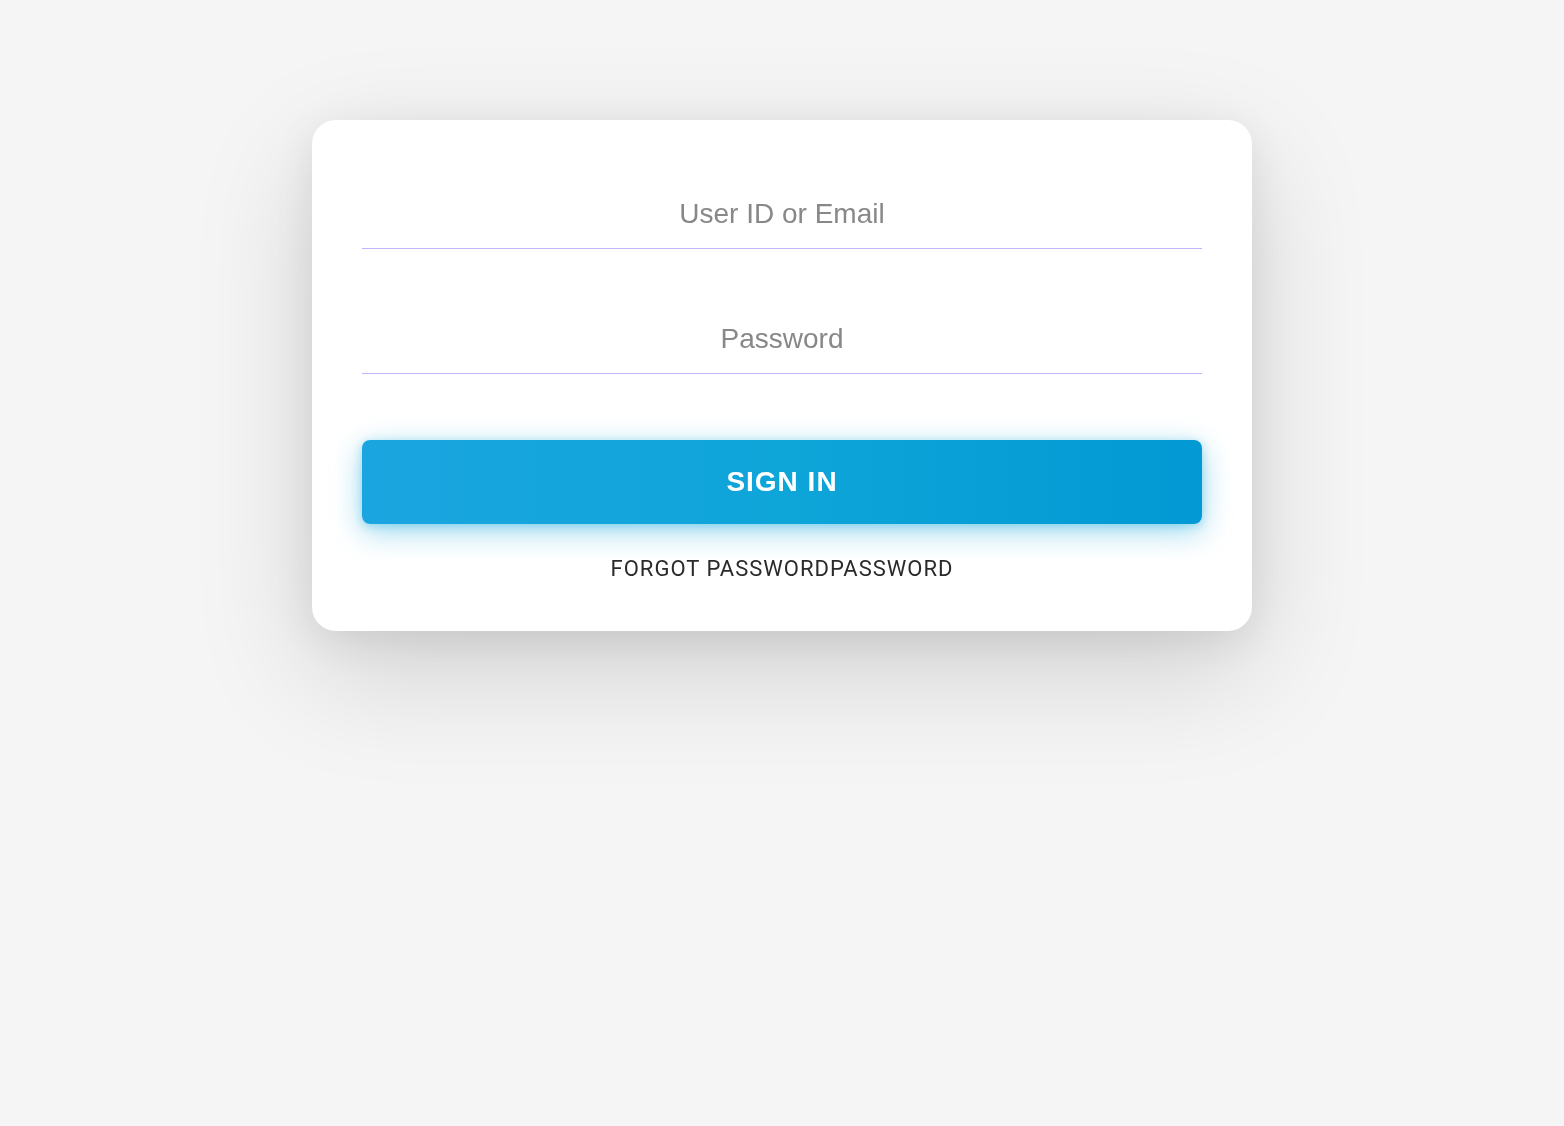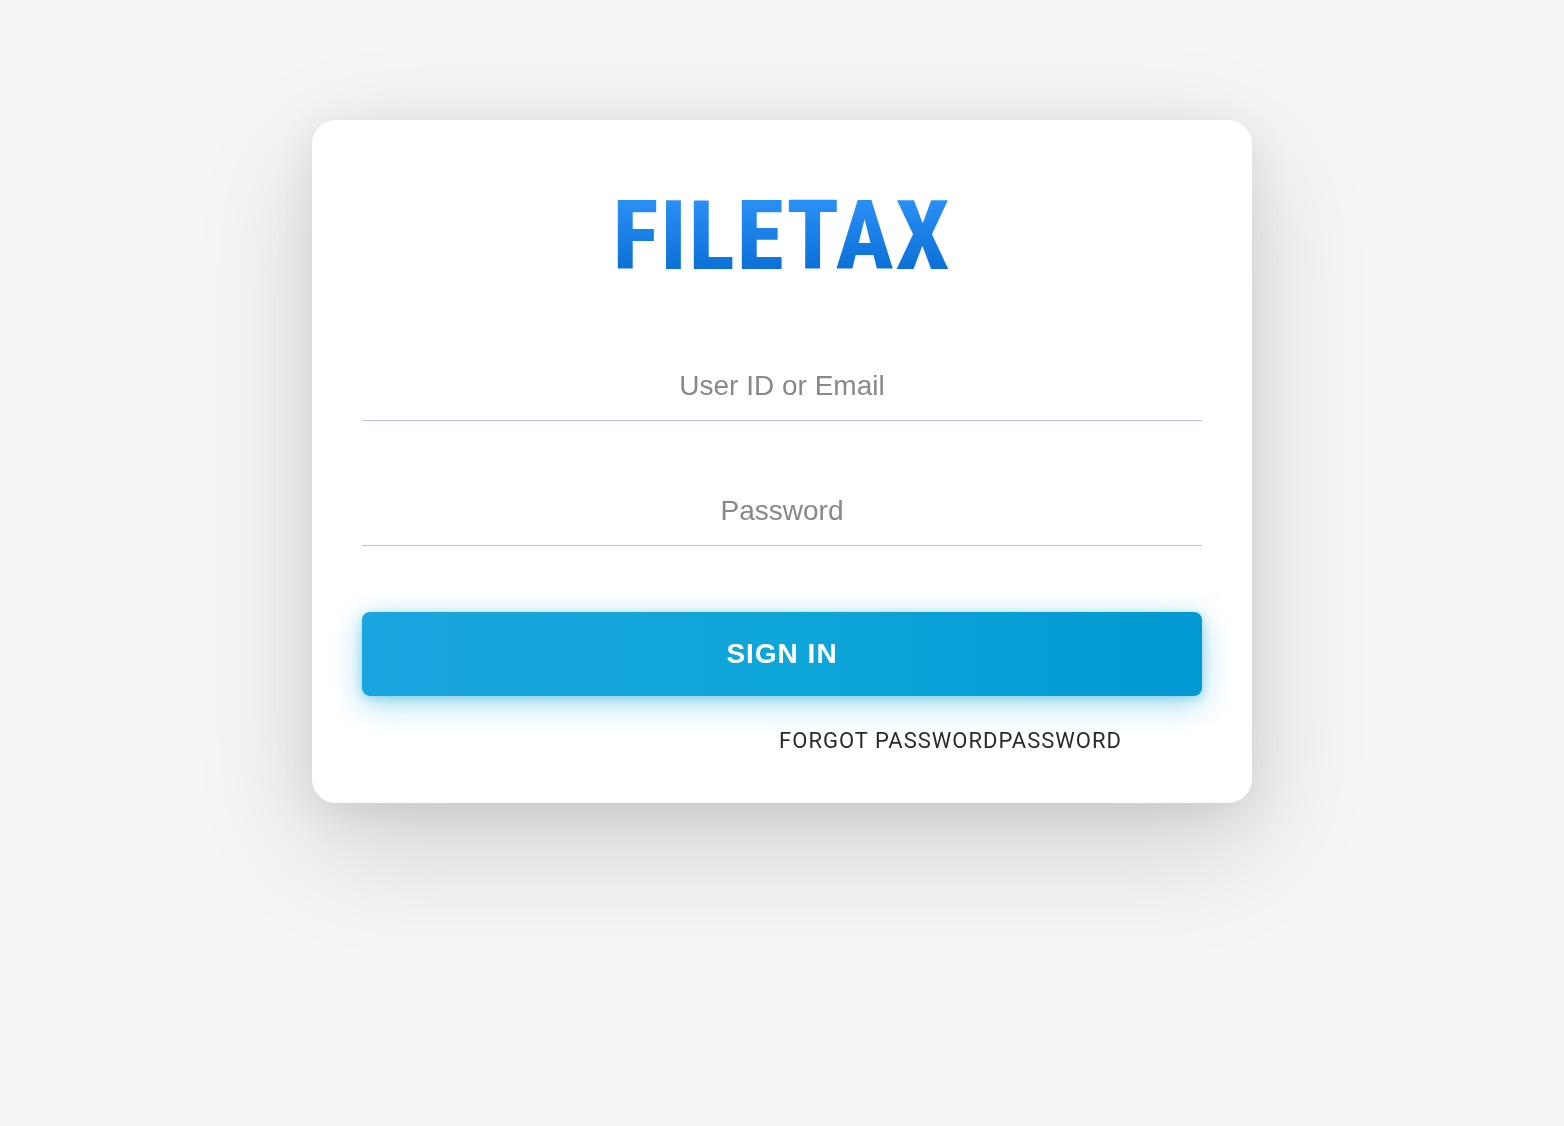--- a/index.html
+++ b/index.html
@@ -73,41 +73,38 @@
       font-weight: 700;
       letter-spacing: 1px;
       cursor: pointer;
       box-shadow: 0 8px 30px rgba(14, 165, 217, 0.4), 0 2px 10px rgba(14, 165, 217, 0.3);
       margin-bottom: 32px;
       margin-top: 10px;
     }
     
     .footer-links {
       display: flex;
-      justify-content: flex-end;
+      justify-content: center;
       padding: 0 80px;
     }
     
     .footer-link {
       color: #2a2a2a;
       font-size: 22px;
       letter-spacing: 1px;
       text-decoration: none;
       cursor: pointer;
       font-weight: 400;
     }
   </style>
 </head>
 <body>
 
 <div class="login-card">
   
-  <div class="logo">
-    <span class="logo-text">FILETAX</span>
-  </div>
   
   <input type="text" class="input-field" placeholder="User ID or Email" style="">
   
   <input type="password" class="input-field" placeholder="Password" style="">
   
   <button class="signin-button">SIGN IN</button>
   
   <div class="footer-links">
     <a class="footer-link">FORGOT PASSWORD</a>
     <a class="footer-link">PASSWORD</a>

